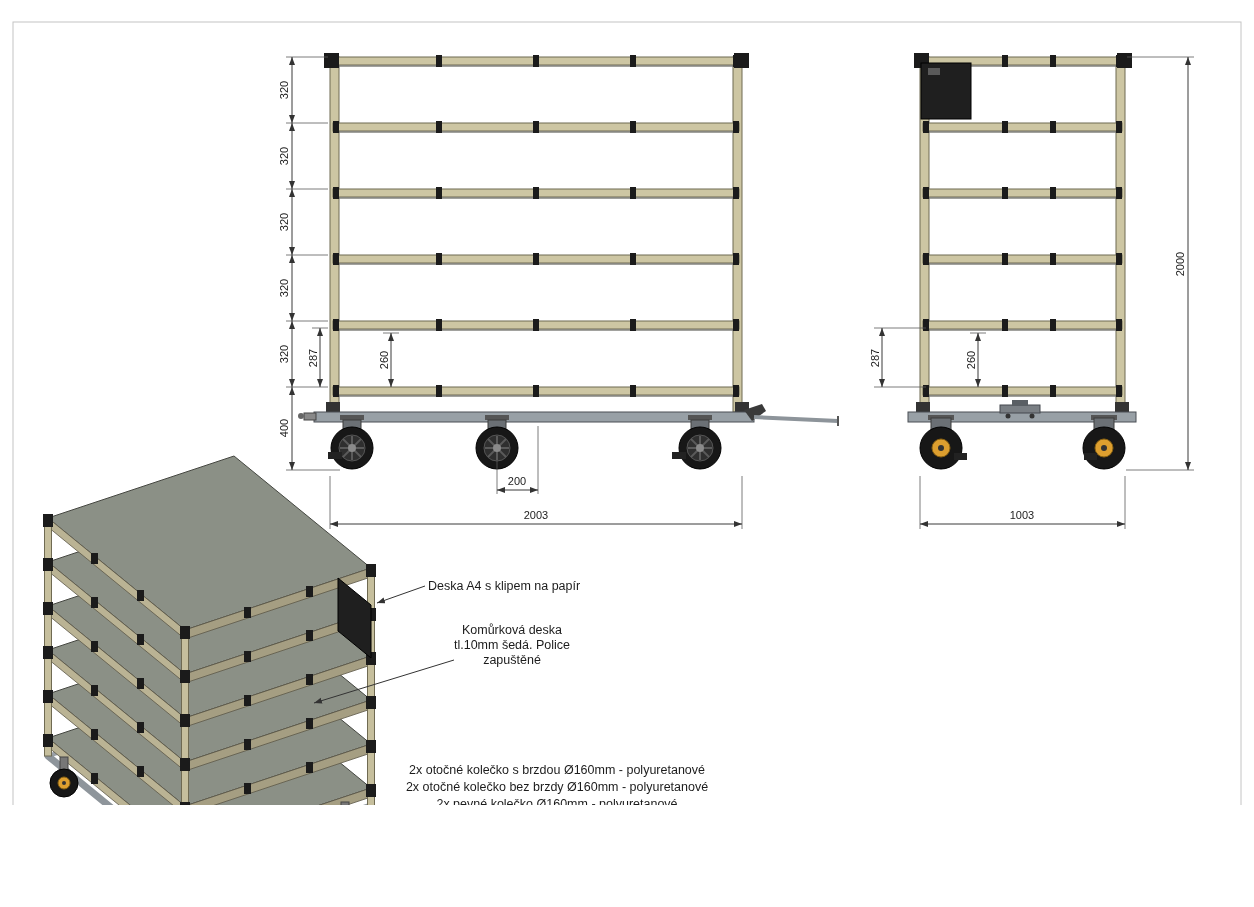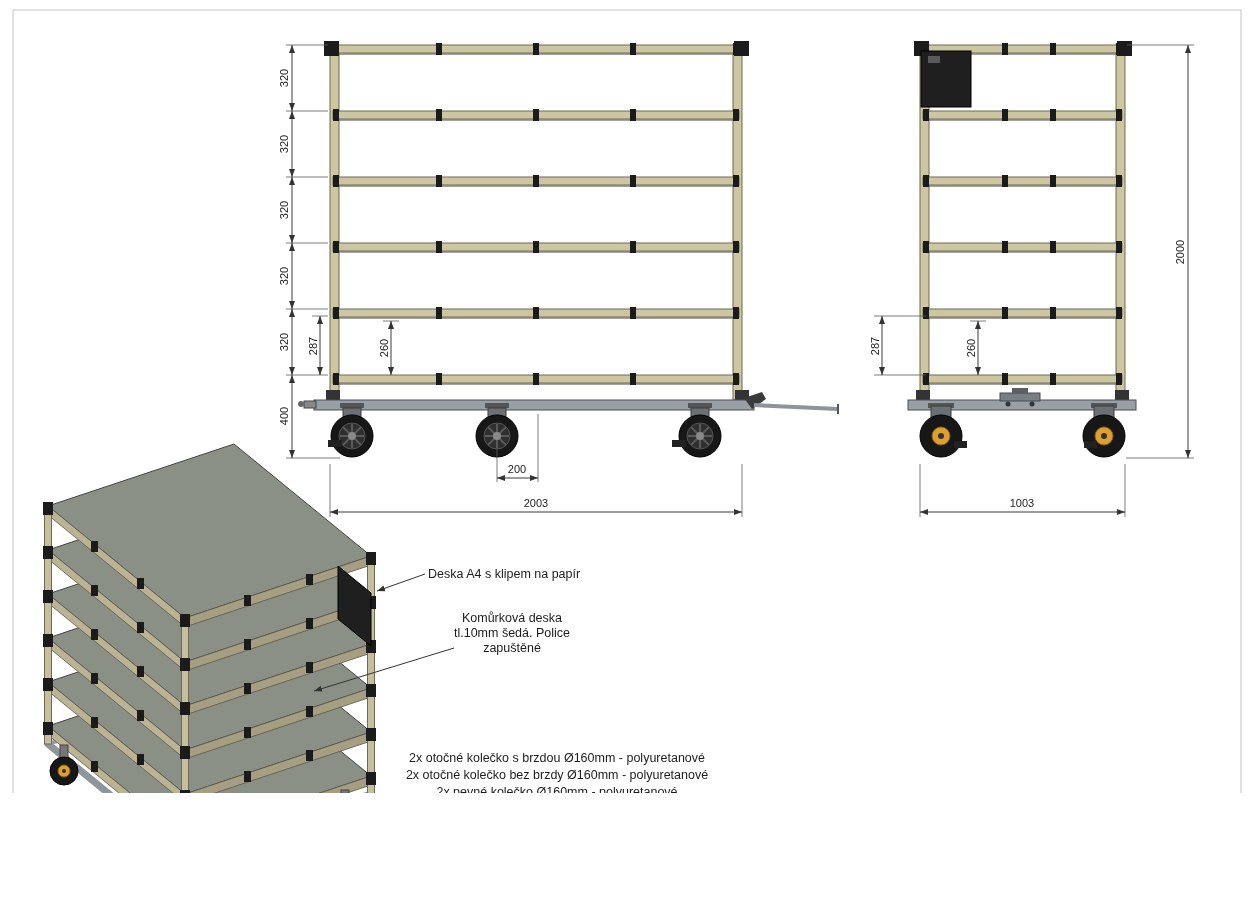--- a/index.html
+++ b/index.html
@@ -1,17 +1,17 @@
 <!DOCTYPE html>
 <html><head>
 <meta charset="utf-8">
 <style>
   html,body{margin:0;padding:0;background:#fff;}
   .stage{position:relative;width:1254px;height:793px;background:#ffffff;overflow:hidden;
-         font-family:"Liberation Sans", sans-serif;}
+         font-family:"Liberation Sans", sans-serif;margin-top:12px;}
   svg{position:absolute;left:0;top:0;}
   .tube{fill:#cdc6a3;stroke:#6f6a52;stroke-width:1;}
   .panel-edge{fill:#70706a;opacity:.65;}
   .clamp{fill:#1b1b1b;}
   .connector{fill:#1b1b1b;}
   .chassis{fill:#98a0a6;stroke:#4a4f55;stroke-width:1;}
   .dim{stroke:#3a3a3a;stroke-width:1;fill:none;}
   .ext{stroke:#5a5a5a;stroke-width:0.8;}
   .dim-text{font:11px "Liberation Sans", sans-serif;fill:#1c1c1c;}
   .note-text{font:12.5px "Liberation Sans", sans-serif;fill:#1c1c1c;}

